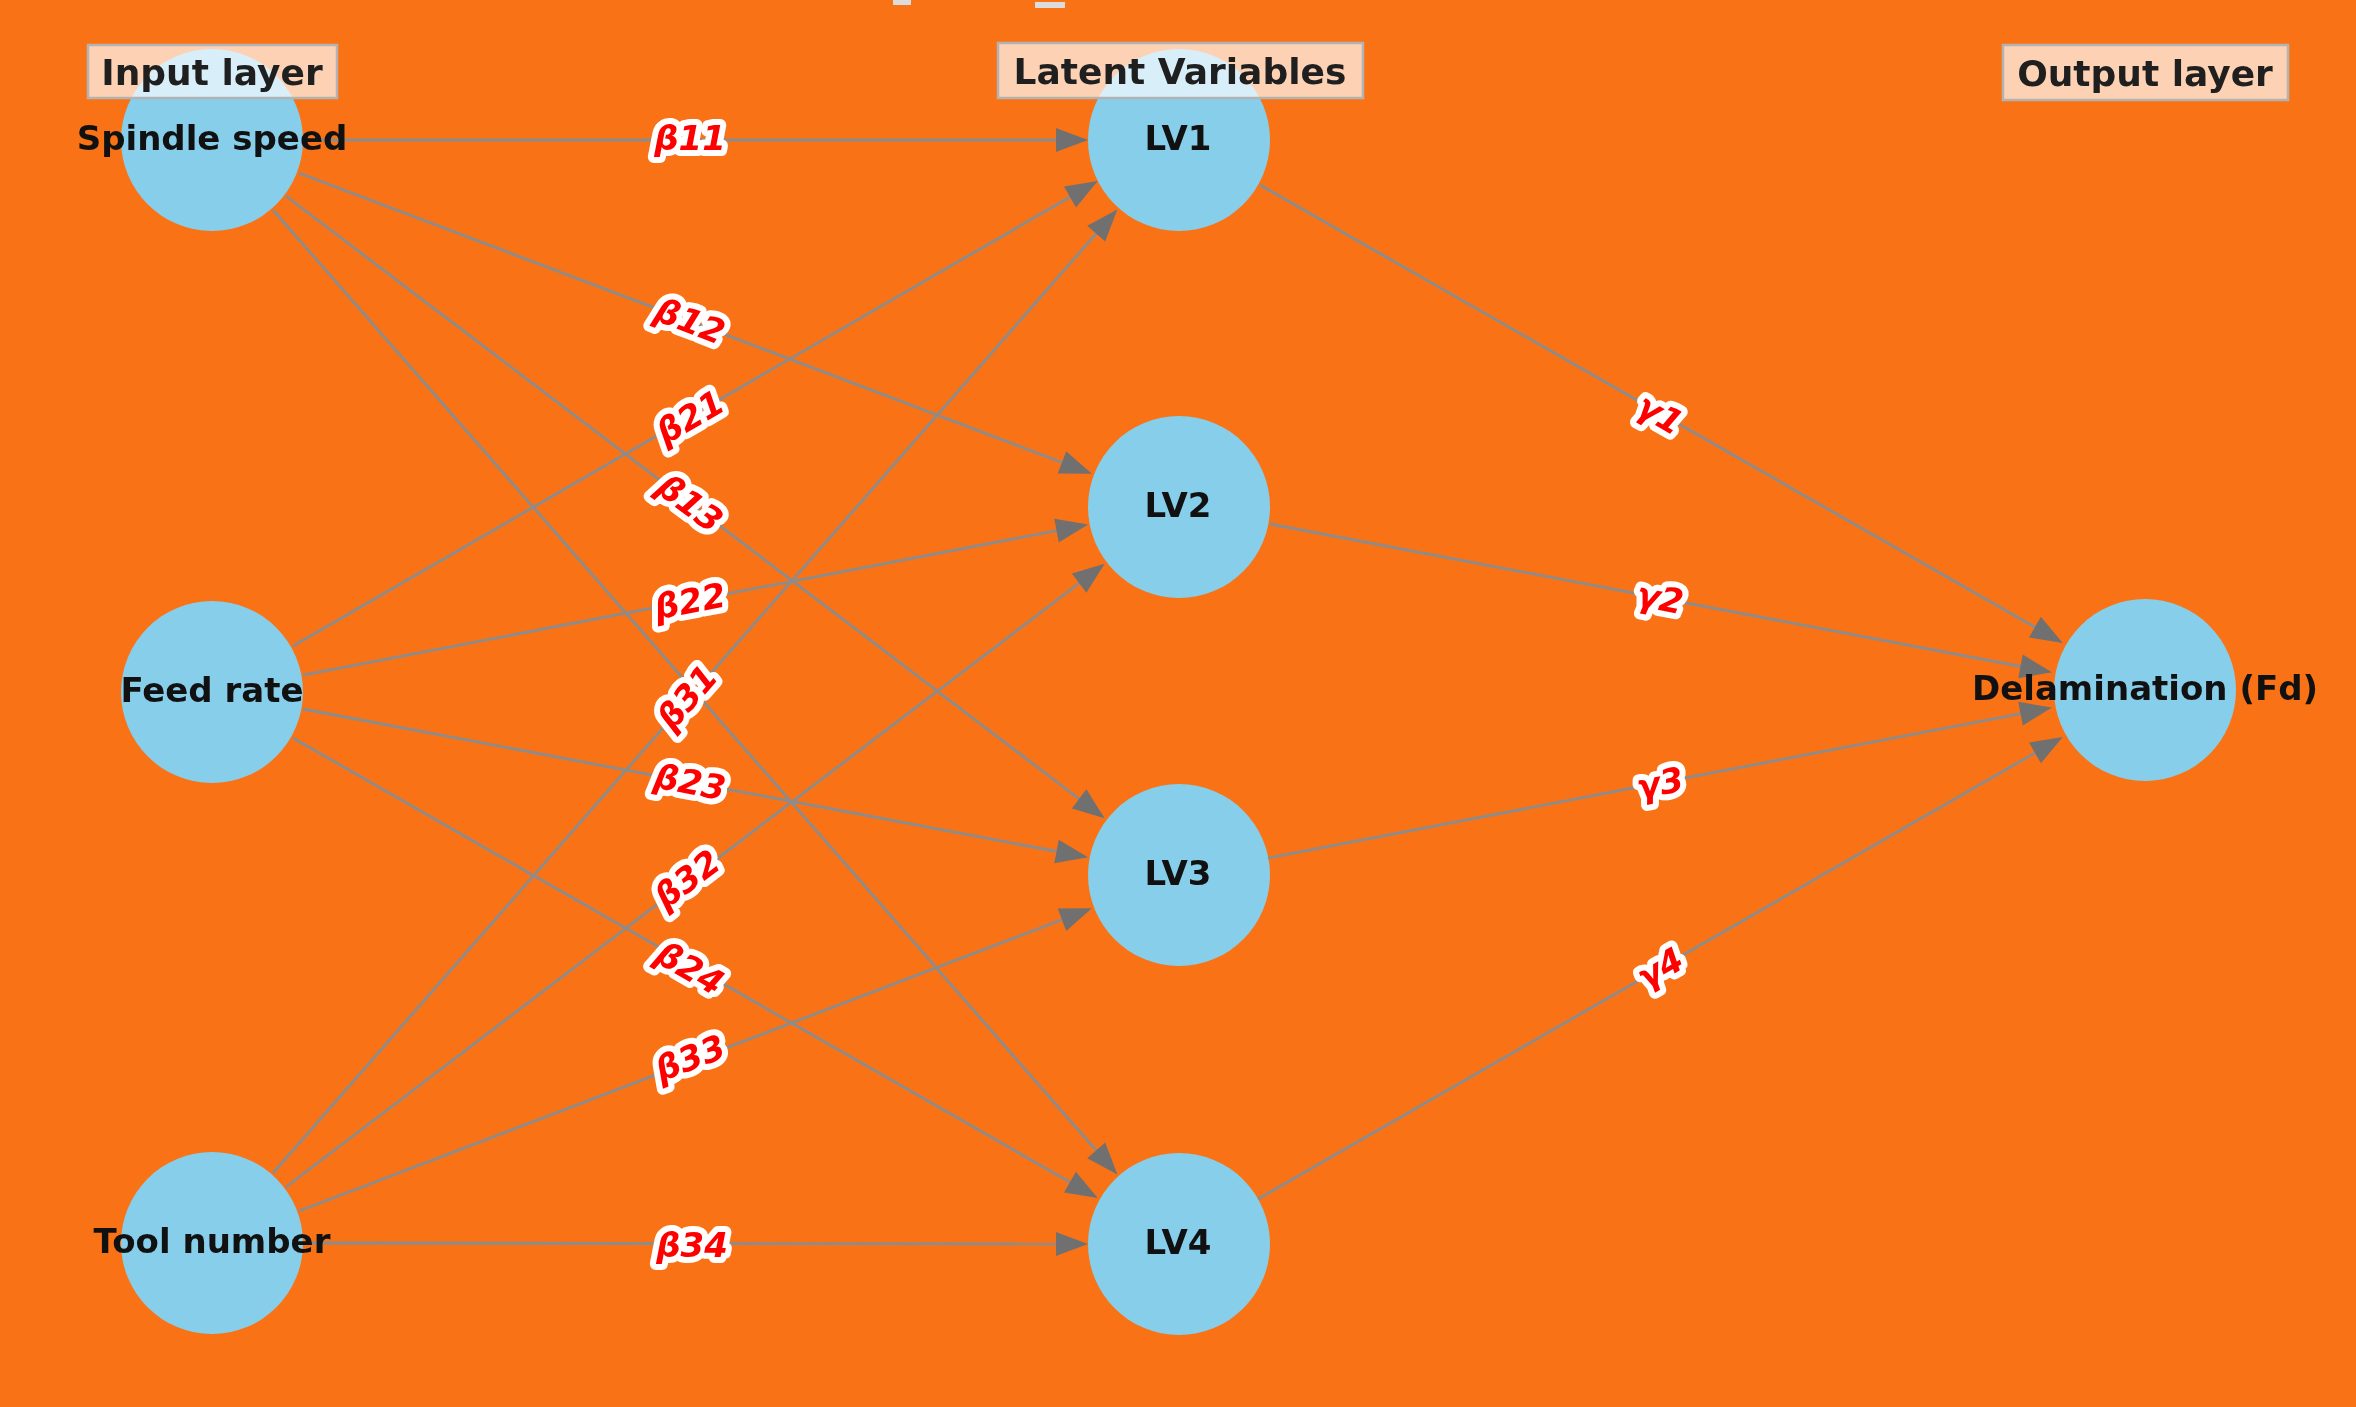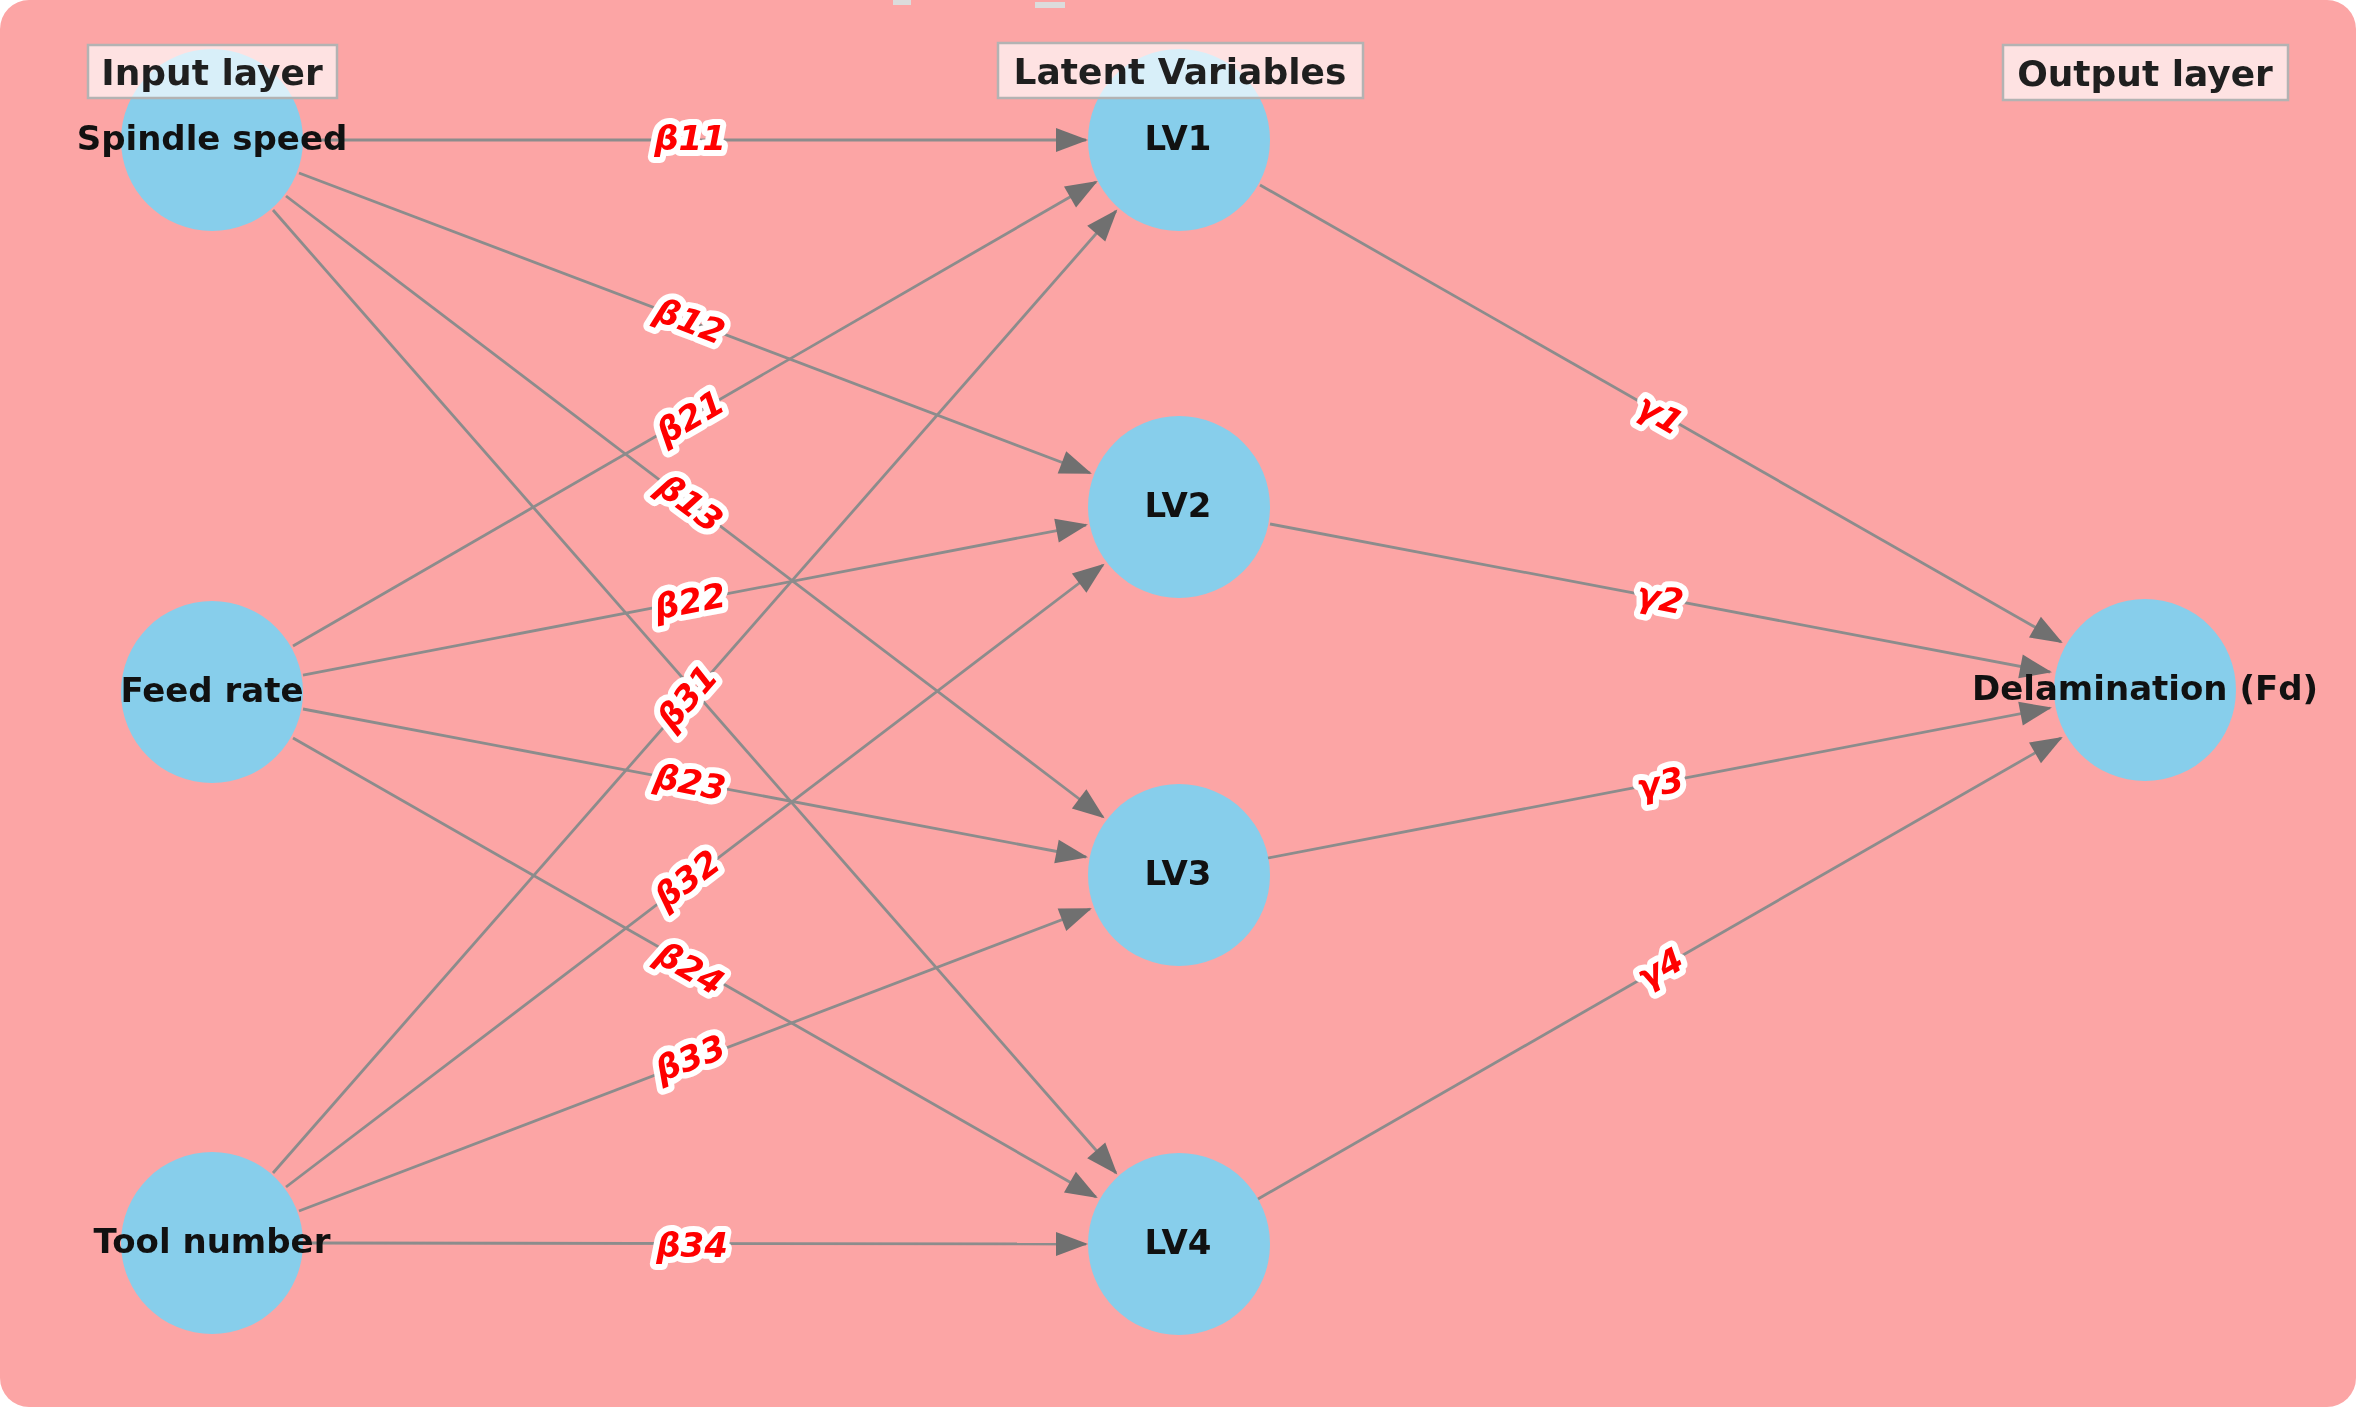--- a/index.html
+++ b/index.html
@@ -1,23 +1,22 @@
 <!DOCTYPE html>
 <html style="--node-fill: #87CEEB; --edge-line: #8c8c8c; --arrowhead: #707070; --edge-label: #ff0000; --node-text: #111111; --layer-box-border: #b3b3b3;"><head>
 <meta charset="utf-8">
 <style>
   html, body { margin: 0; padding: 0; background: #ffffff; }
   .stage {
     position: relative;
     width: 2356px;
     height: 1407px;
-    background: #fca5a5;
+    background: #f97316;
     overflow: hidden;
     font-family: "DejaVu Sans", "Liberation Sans", sans-serif;
-    border-radius: 29px;
   }
   svg { display: block; }
   .edge {
     stroke: var(--edge-line, #8c8c8c);
     stroke-width: 2.8;
     fill: none;
   }
   .arrowhead { fill: var(--arrowhead, #707070); }
   .node { fill: var(--node-fill, #87CEEB); }
   .layer-box {

